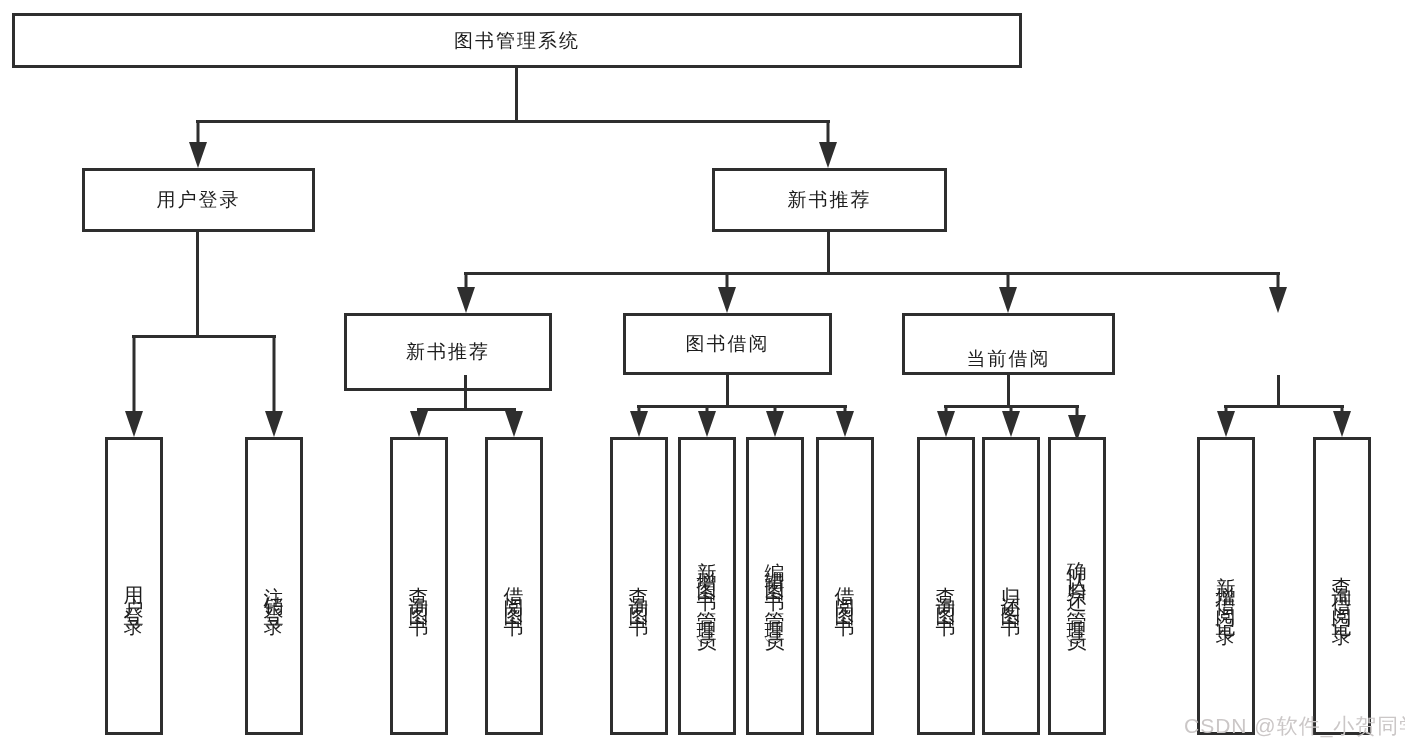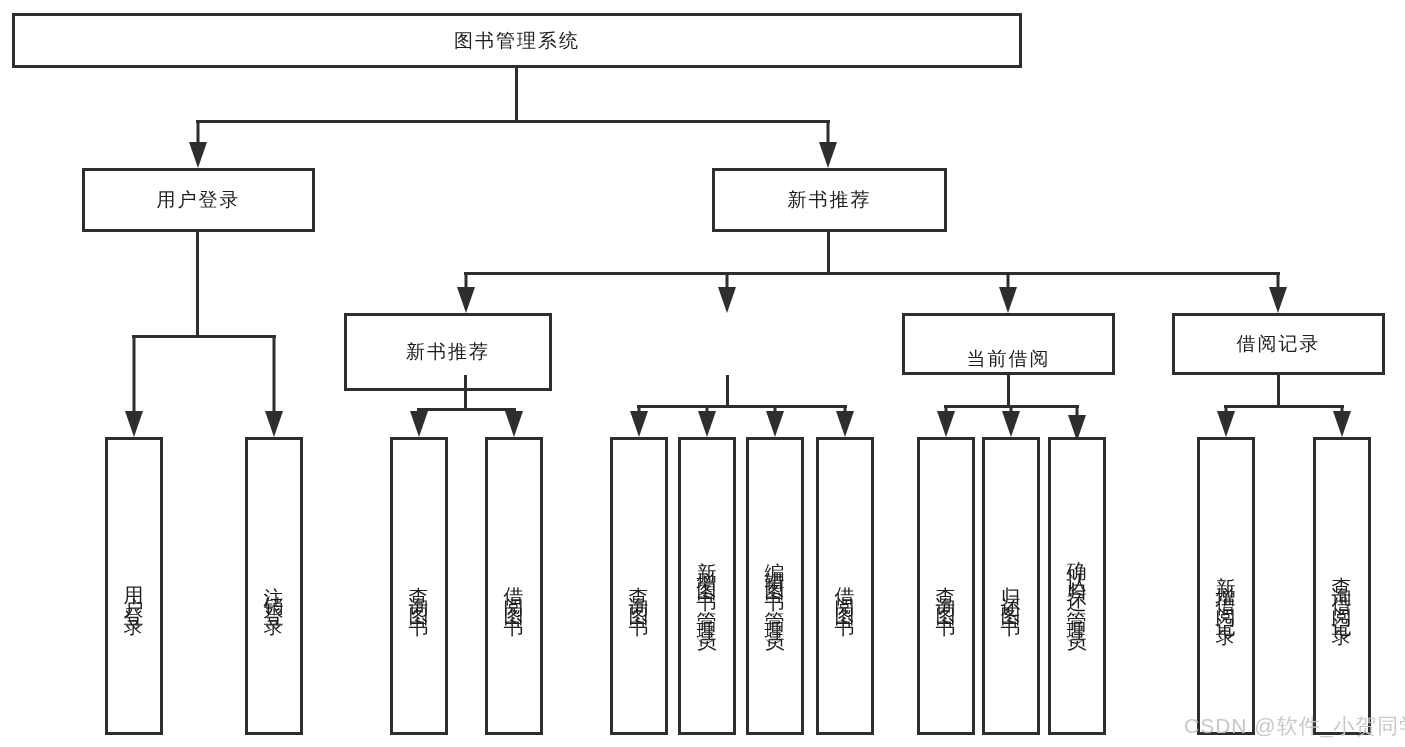--- a/index.html
+++ b/index.html
@@ -52,25 +52,25 @@
   <div class="vline" style="left:827px;top:232px;height:40px;"></div>
   <div class="hline" style="left:464px;top:272px;width:816px;"></div>
   <div class="arrow" style="left:466px;top:272px;height:41px;"></div>
   <div class="arrow" style="left:727px;top:272px;height:41px;"></div>
   <div class="arrow" style="left:1008px;top:272px;height:41px;"></div>
   <div class="arrow" style="left:1278px;top:272px;height:41px;"></div>
 
   <div class="box" style="left:344px;top:313px;width:208px;height:78px;text-align:center;">
     <span>新书推荐</span>
   </div>
+  <div class="box" style="left:623px;top:313px;width:209px;height:62px;">
+    <span>图书借阅</span>
+  </div>
   <div class="box" style="left:902px;top:313px;width:213px;height:62px;align-items:flex-end;">
     <span>当前借阅</span>
-  </div>
-  <div class="box" style="left:1172px;top:313px;width:213px;height:62px;">
-    <span>借阅记录</span>
   </div>
 
   <div class="vline" style="left:464px;top:375px;height:33px;"></div>
   <div class="hline" style="left:417px;top:408px;width:99px;"></div>
   <div class="arrow" style="left:419px;top:408px;height:29px;"></div>
   <div class="arrow" style="left:514px;top:408px;height:29px;"></div>
 
   <div class="vline" style="left:726px;top:375px;height:30px;"></div>
   <div class="hline" style="left:637px;top:405px;width:210px;"></div>
   <div class="arrow" style="left:639px;top:405px;height:32px;"></div>

